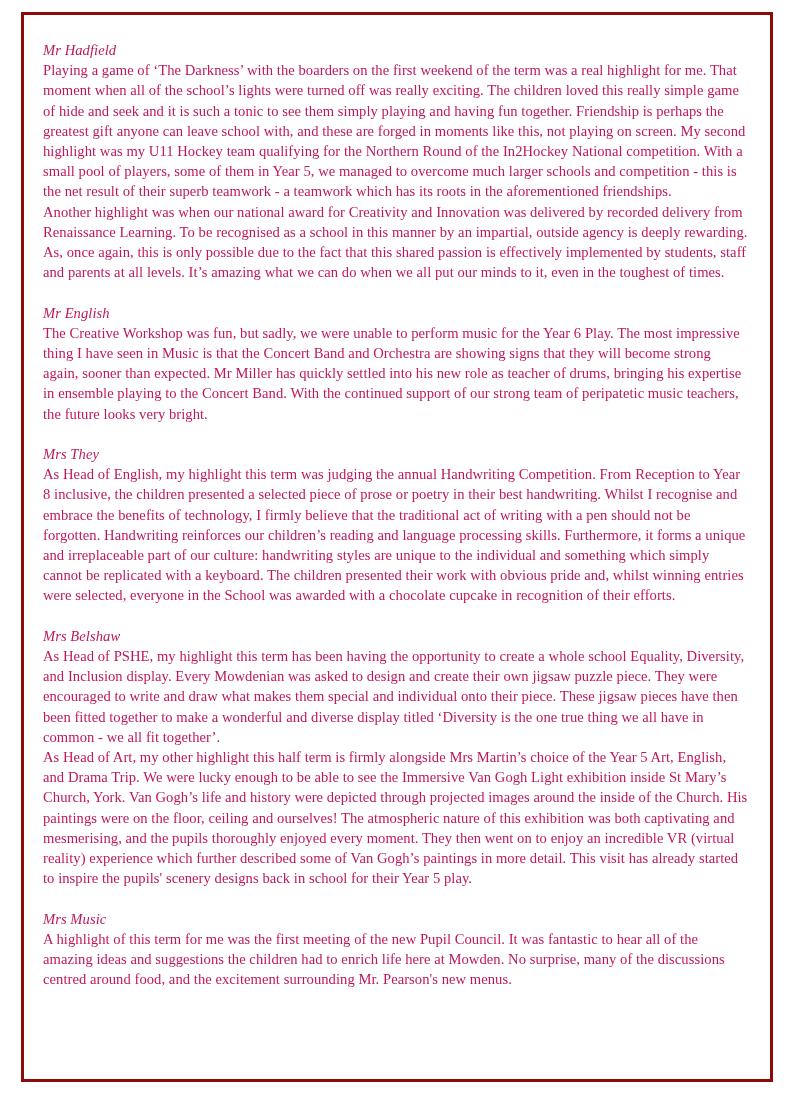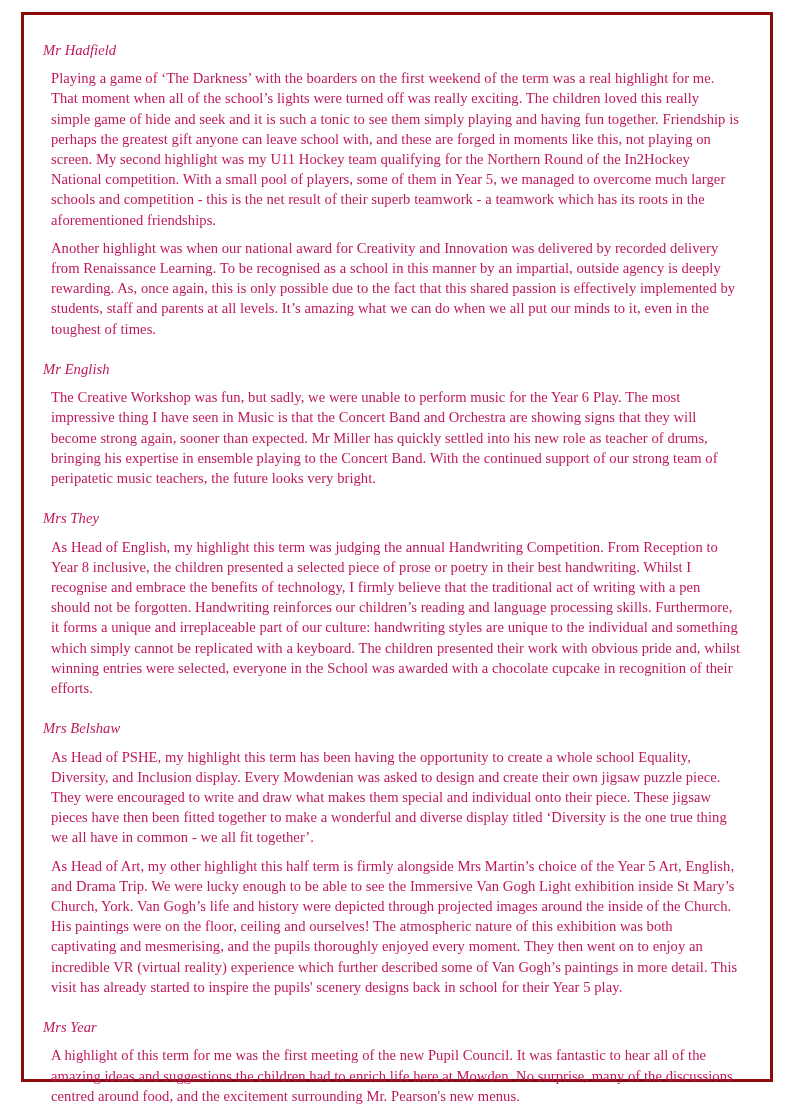--- a/index.html
+++ b/index.html
@@ -35,21 +35,21 @@
       letter-spacing: 0.05px;
     }
     .section {
       margin: 0 0 20.2px 0;
     }
     .author {
       font-style: italic;
       margin: 0;
     }
     .para {
-      margin: 8px;
+      margin: 0;
       font-family: Liberation Serif, serif;
     }
   </style>
 </head>
 <body>
 
 <div class="frame" style="border-color: rgb(139, 10, 10);"></div>
 
 <div class="content">
 
@@ -69,17 +69,17 @@
     <p class="para">As Head of English, my highlight this term was judging the annual Handwriting Competition. From Reception to Year 8 inclusive, the children presented a selected piece of prose or poetry in their best handwriting. Whilst I recognise and embrace the benefits of technology, I firmly believe that the traditional act of writing with a pen should not be forgotten. Handwriting reinforces our children’s reading and language processing skills. Furthermore, it forms a unique and irreplaceable part of our culture: handwriting styles are unique to the individual and something which simply cannot be replicated with a keyboard. The children presented their work with obvious pride and, whilst winning entries were selected, everyone in the School was awarded with a chocolate cupcake in recognition of their efforts.</p>
   </div>
 
   <div class="section">
     <p class="author">Mrs Belshaw</p>
     <p class="para">As Head of PSHE, my highlight this term has been having the opportunity to create a whole school Equality, Diversity, and Inclusion display. Every Mowdenian was asked to design and create their own jigsaw puzzle piece. They were encouraged to write and draw what makes them special and individual onto their piece. These jigsaw pieces have then been fitted together to make a wonderful and diverse display titled ‘Diversity is the one true thing we all have in common - we all fit together’.</p>
     <p class="para">As Head of Art, my other highlight this half term is firmly alongside Mrs Martin’s choice of the Year 5 Art, English, and Drama Trip. We were lucky enough to be able to see the Immersive Van Gogh Light exhibition inside St Mary’s Church, York. Van Gogh’s life and history were depicted through projected images around the inside of the Church. His paintings were on the floor, ceiling and ourselves! The atmospheric nature of this exhibition was both captivating and mesmerising, and the pupils thoroughly enjoyed every moment. They then went on to enjoy an incredible VR (virtual reality) experience which further described some of Van Gogh’s paintings in more detail. This visit has already started to inspire the pupils' scenery designs back in school for their Year 5 play.</p>
   </div>
 
   <div class="section">
-    <p class="author">Mrs Year</p>
+    <p class="author">Mrs Music</p>
     <p class="para">A highlight of this term for me was the first meeting of the new Pupil Council. It was fantastic to hear all of the amazing ideas and suggestions the children had to enrich life here at Mowden. No surprise, many of the discussions centred around food, and the excitement surrounding Mr. Pearson's new menus.</p>
   </div>
 
 </div>
 
 </body></html>

